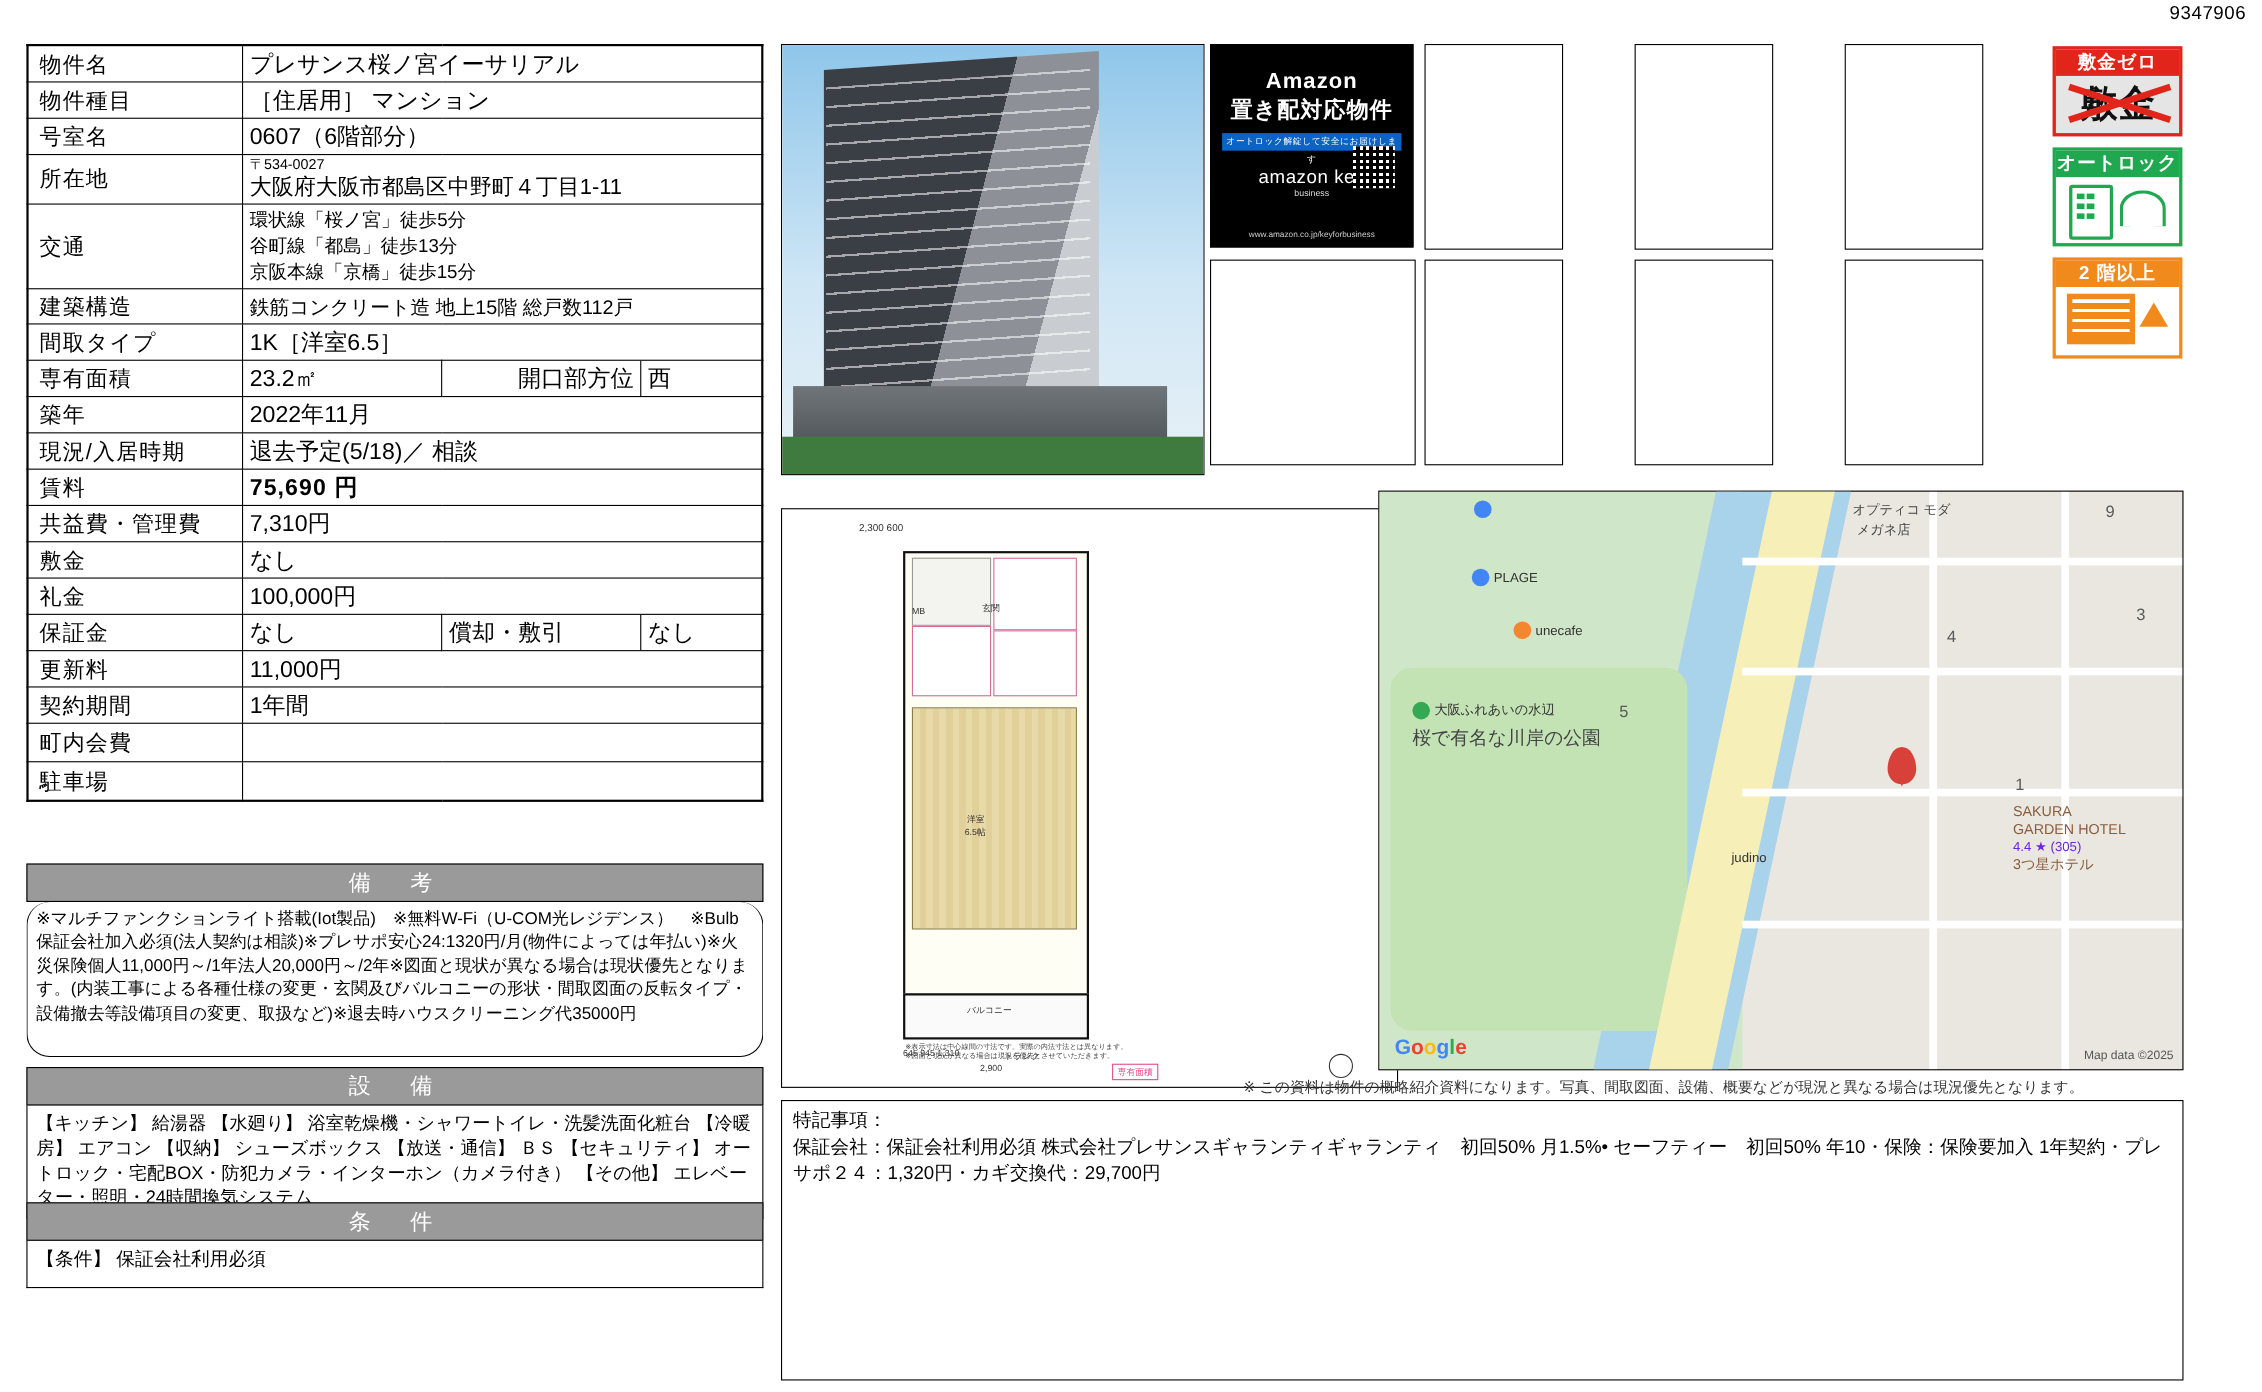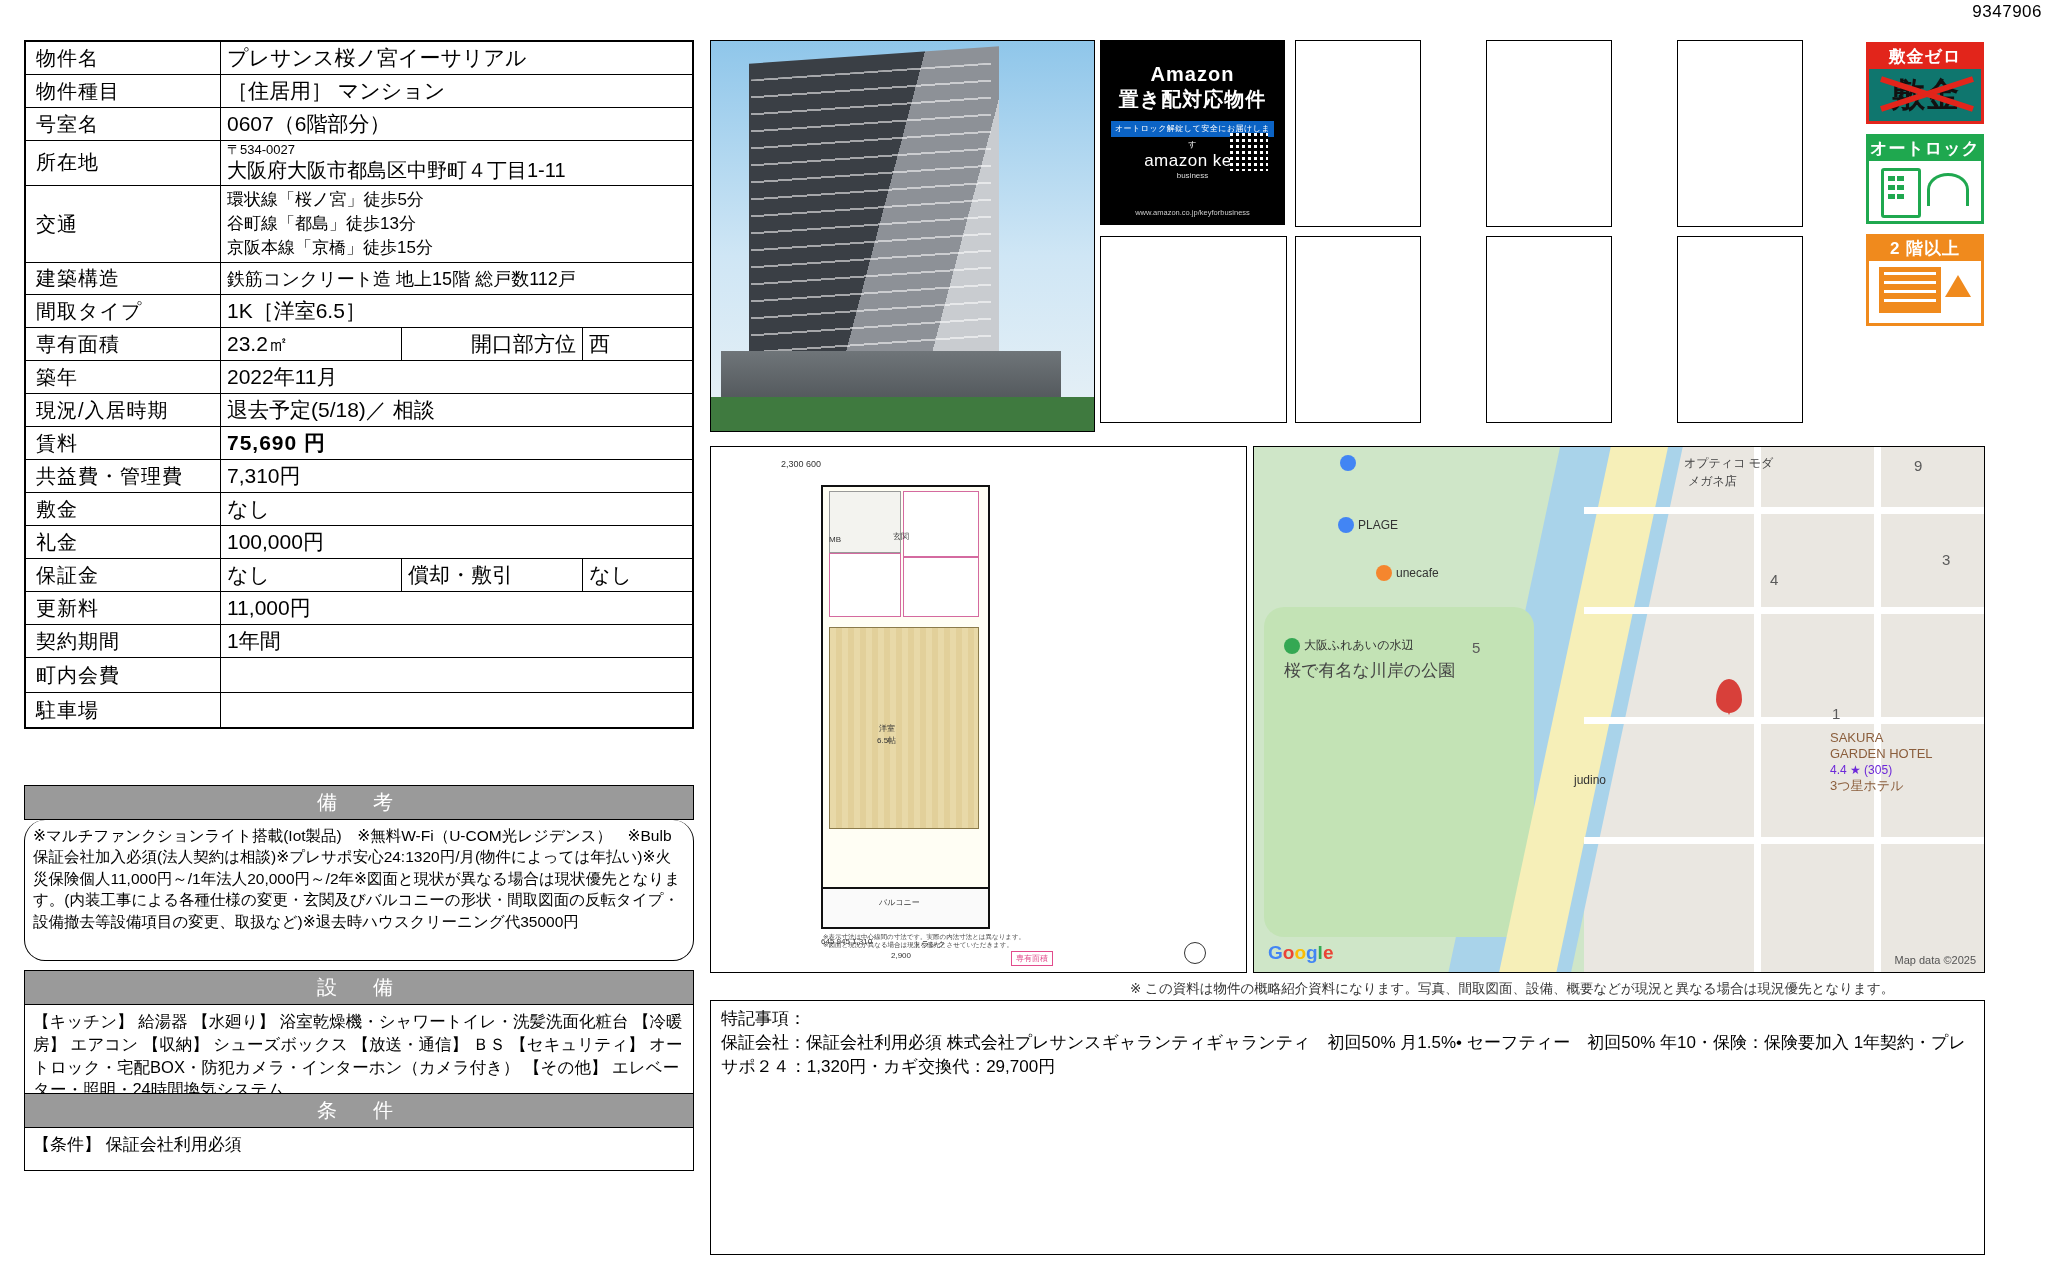--- a/index.html
+++ b/index.html
@@ -39,39 +39,39 @@
   .amz-sub{font-size:8px;color:#ddd;}
   .amz-qr{position:absolute;right:16px;top:92px;width:38px;height:38px;background:
      repeating-linear-gradient(90deg,#fff 0 3px,#000 3px 6px),
      repeating-linear-gradient(#fff 0 3px,#000 3px 6px);background-blend-mode:multiply;}
   .amz-url{position:absolute;left:0;right:0;bottom:7px;font-size:7.5px;color:#ccc;}
 
   .ph-blank{position:absolute;border:1px solid #000;background:#fff;width:124px;height:185px;}
 
   
   .badge{position:absolute;width:118px;box-sizing:border-box;}
-  .bg1{left:1866px;top:24px;height:82px;border:3px solid #e2251b;background:#0f766e;}
+  .bg1{left:1866px;top:24px;height:82px;border:3px solid #e2251b;background:#e5e5e5;}
   .bg1 .top{background:#e2251b;color:#fff;font-size:17px;text-align:center;letter-spacing:1px;line-height:24px;font-weight:bold;}
   .bg1 .mid{position:relative;height:50px;text-align:center;font-size:34px;font-weight:bold;color:#111;line-height:50px;}
   .bg1 .slash{position:absolute;left:8px;top:6px;width:100px;height:38px;}
   .bg2{left:1866px;top:116px;height:90px;border:3px solid #1fa84f;background:#fff;}
   .bg2 .top{background:#1fa84f;color:#fff;font-size:17px;text-align:center;font-weight:bold;line-height:24px;letter-spacing:1px;}
   .bg2 .art{height:58px;position:relative;}
   .pad{position:absolute;left:12px;top:7px;width:34px;height:44px;border:3px solid #1fa84f;border-radius:3px;}
   .pad i{position:absolute;display:block;width:7px;height:5px;background:#1fa84f;}
   .keyic{position:absolute;right:12px;top:12px;width:36px;height:30px;border:3px solid #1fa84f;border-radius:50% 50% 0 0;border-bottom:none;}
   .bg3{left:1866px;top:216px;height:92px;border:3px solid #f08a1d;background:#fff;}
   .bg3 .top{background:#f08a1d;color:#fff;font-size:17px;text-align:center;font-weight:bold;line-height:24px;letter-spacing:1px;}
   .bg3 .art{height:60px;position:relative;background:#fff;}
   .bldg-ic{position:absolute;left:10px;top:6px;width:62px;height:46px;background:#f08a1d;}
   .bldg-ic::after{content:"";position:absolute;inset:5px;background:repeating-linear-gradient(#fff 0 3px,#f08a1d 3px 9px);}
   .arrow-up{position:absolute;right:10px;top:14px;width:0;height:0;border-left:13px solid transparent;border-right:13px solid transparent;border-bottom:22px solid #f08a1d;}
 
   
-  .floor{position:absolute;left:710px;top:428px;width:535px;height:525px;border:1px solid #000;background:#fff;}
+  .floor{position:absolute;left:710px;top:444px;width:535px;height:525px;border:1px solid #000;background:#fff;padding-left:24px;}
   .fp-dim-top{position:absolute;left:70px;top:12px;font-size:9px;color:#333;}
   .fp-outline{position:absolute;left:110px;top:38px;width:165px;height:400px;border:2px solid #111;background:#fffef4;}
   .fp-room{position:absolute;left:118px;top:180px;width:148px;height:200px;background:repeating-linear-gradient(90deg,#e8d9a8 0 6px,#e2d09a 6px 12px);border:1px solid #8a7a4a;}
   .fp-ent{position:absolute;left:118px;top:44px;width:70px;height:60px;background:#f3f3ef;border:1px solid #999;}
   .fp-kit{position:absolute;left:118px;top:106px;width:70px;height:62px;background:#fff;border:1px solid #d46aa0;}
   .fp-bath{position:absolute;left:192px;top:44px;width:74px;height:64px;background:#fff;border:1px solid #d46aa0;}
   .fp-wc{position:absolute;left:192px;top:110px;width:74px;height:58px;background:#fff;border:1px solid #d46aa0;}
   .fp-bal{position:absolute;left:110px;top:440px;width:165px;height:38px;border:2px solid #111;background:#fafafa;}
   .fp-lab{position:absolute;font-size:8px;color:#333;}
   .fp-note{position:absolute;left:112px;top:486px;width:230px;font-size:6.5px;color:#444;line-height:1.3;}

